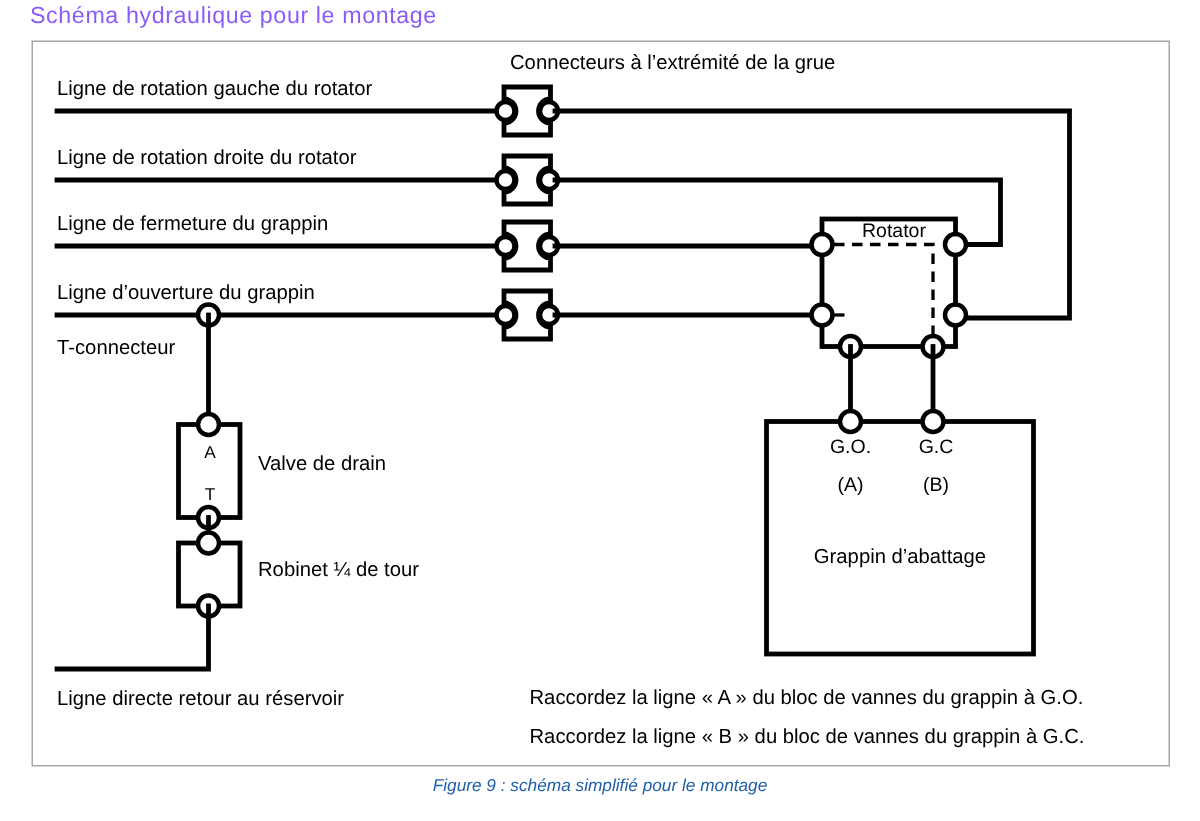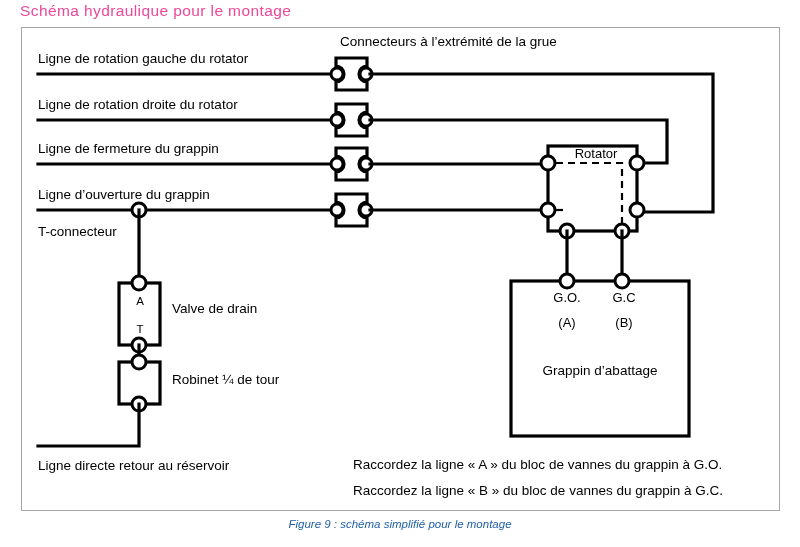--- a/index.html
+++ b/index.html
@@ -18,21 +18,21 @@
   #page {
     position: relative;
     width: 800px;
     height: 547px;
   }
   .page-title {
     position: absolute;
     left: 20px;
     top: 2px;
     font-size: 15.5px;
-    color: #ec4899;
+    color: #8b5cf6;
     letter-spacing: 0.4px;
     white-space: nowrap;
   }
   .figure-frame {
     position: absolute;
     left: 21px;
     top: 27px;
     width: 759px;
     height: 484px;
     border: 1px solid #a6a6a6;

